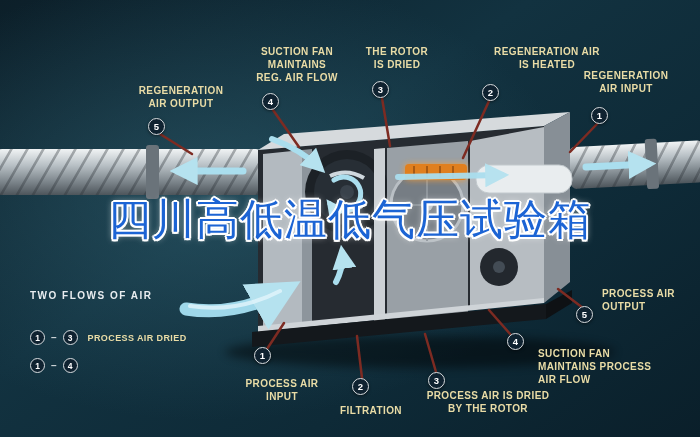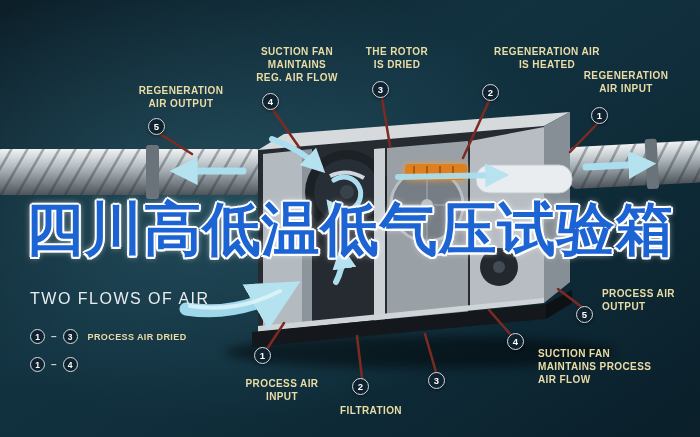--- a/index.html
+++ b/index.html
@@ -21,27 +21,27 @@
   .label.center{text-align:center;transform:translateX(-50%);}
   .badge{
     position:absolute;z-index:7;width:17px;height:17px;border-radius:50%;
     background:#0f2230;border:1.5px solid #d8dde0;box-sizing:border-box;
     color:#fff;font-size:9.5px;font-weight:bold;
     display:flex;align-items:center;justify-content:center;
     box-shadow:0 1px 3px rgba(0,0,0,.5);
   }
   .watermark{
     position:absolute;top:191px;left:50%;transform:translateX(-50%);z-index:5;
-    font-size:58px;font-weight:bold;letter-spacing:1px;white-space:nowrap;color:#1c64d4;
+    font-size:43px;font-weight:normal;letter-spacing:1px;white-space:nowrap;color:#1c64d4;
     text-shadow:2px 0 0 #fff,-2px 0 0 #fff,0 2px 0 #fff,0 -2px 0 #fff,
       1.5px 1.5px 0 #fff,-1.5px -1.5px 0 #fff,1.5px -1.5px 0 #fff,-1.5px 1.5px 0 #fff,
       0 0 7px rgba(255,255,255,.85);
   }
   .legend{position:absolute;left:30px;top:290px;z-index:6;}
-  .legend-title{font-size:16px;font-weight:normal;color:#e9edf0;letter-spacing:1.5px;margin-bottom:21px;white-space:nowrap;}
+  .legend-title{font-size:10px;font-weight:bold;color:#e9edf0;letter-spacing:1.5px;margin-bottom:29px;white-space:nowrap;}
   .legend-row{display:flex;align-items:center;gap:6px;margin-bottom:13px;}
   .legend-row .badge{position:static;width:15px;height:15px;font-size:8.5px;box-shadow:none;}
   .legend-row .dash{color:#cfd6d9;font-size:10px;font-weight:bold;}
   .legend-row .legend-text{color:#e9dca6;font-size:9px;font-weight:bold;letter-spacing:.4px;margin-left:4px;white-space:nowrap;}
 </style>
 </head>
 <body>
 
 <div class="stage">
 
@@ -168,20 +168,22 @@
 IS DRIED</div>
   <div class="label center" style="left:513px;top:45px;margin-left:34px;">REGENERATION AIR
 IS HEATED</div>
   <div class="label center" style="left:626px;top:69px;">REGENERATION
 AIR INPUT</div>
   <div class="label" style="left:602px;top:287px;">PROCESS AIR
 OUTPUT</div>
   <div class="label" style="left:538px;top:347px;">SUCTION FAN
 MAINTAINS PROCESS
 AIR FLOW</div>
+  <div class="label center" style="left:488px;top:389px;">PROCESS AIR IS DRIED
+BY THE ROTOR</div>
   <div class="label center" style="left:371px;top:392px;margin-top:12px;">FILTRATION</div>
   <div class="label center" style="left:282px;top:377px;">PROCESS AIR
 INPUT</div>
 
   <div class="badge" style="left:148px;top:118px;">5</div>
   <div class="badge" style="left:262px;top:93px;">4</div>
   <div class="badge" style="left:372px;top:81px;">3</div>
   <div class="badge" style="left:482px;top:84px;">2</div>
   <div class="badge" style="left:591px;top:107px;">1</div>
   <div class="badge" style="left:254px;top:347px;">1</div>

